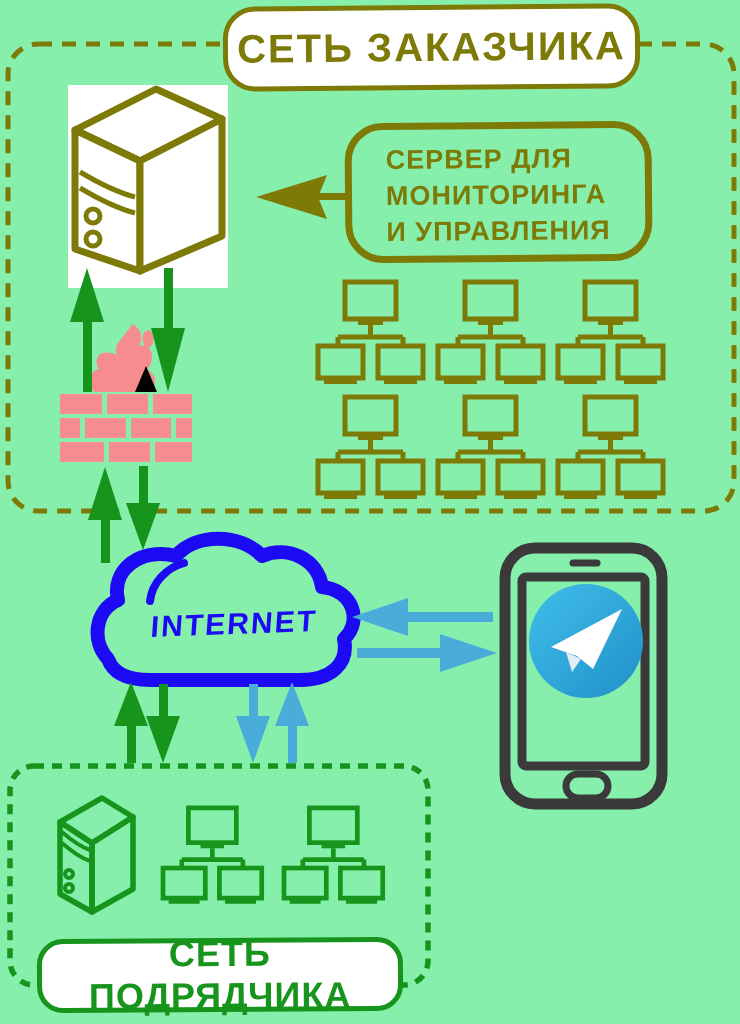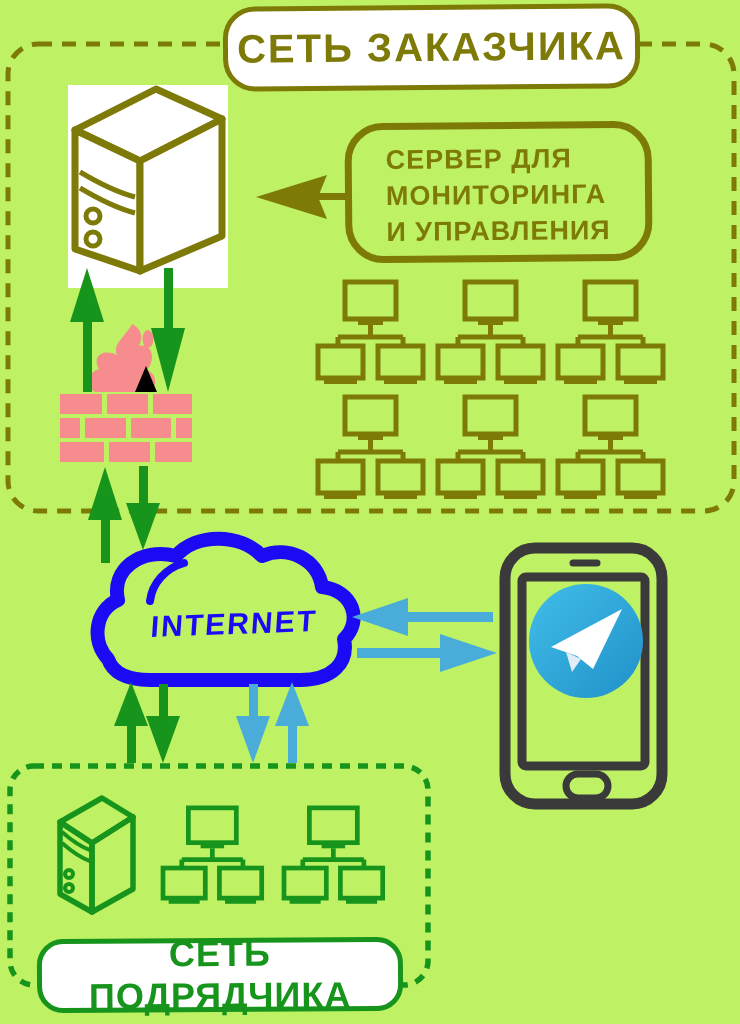--- a/index.html
+++ b/index.html
@@ -1,17 +1,17 @@
 <!DOCTYPE html>
 <html style="--olive: #7d7a08; --green: #17941b; --teal: #4aacd9; --pink: #f68c8d; --blue: #1c0af4; --phone: #3a3a3a; --telegramTop: #41bee9; --telegramBottom: #2090c9;"><head>
 <meta charset="utf-8">
 <style>
   html,body{margin:0;padding:0;background:#000;}
   .stage{
-    position:relative;width:740px;height:1024px;background:#bef264;overflow:hidden;
+    position:relative;width:740px;height:1024px;background:#86efac;overflow:hidden;
     font-family:"Liberation Sans",sans-serif;
   }
   .layer{position:absolute;left:0;top:0;}
   .label-box{
     position:absolute;background:#fff;box-sizing:border-box;
     display:flex;align-items:center;justify-content:center;
     font-weight:bold;text-align:center;
   }
   .customer-label{
     left:223px;top:5px;width:417px;height:85px;

